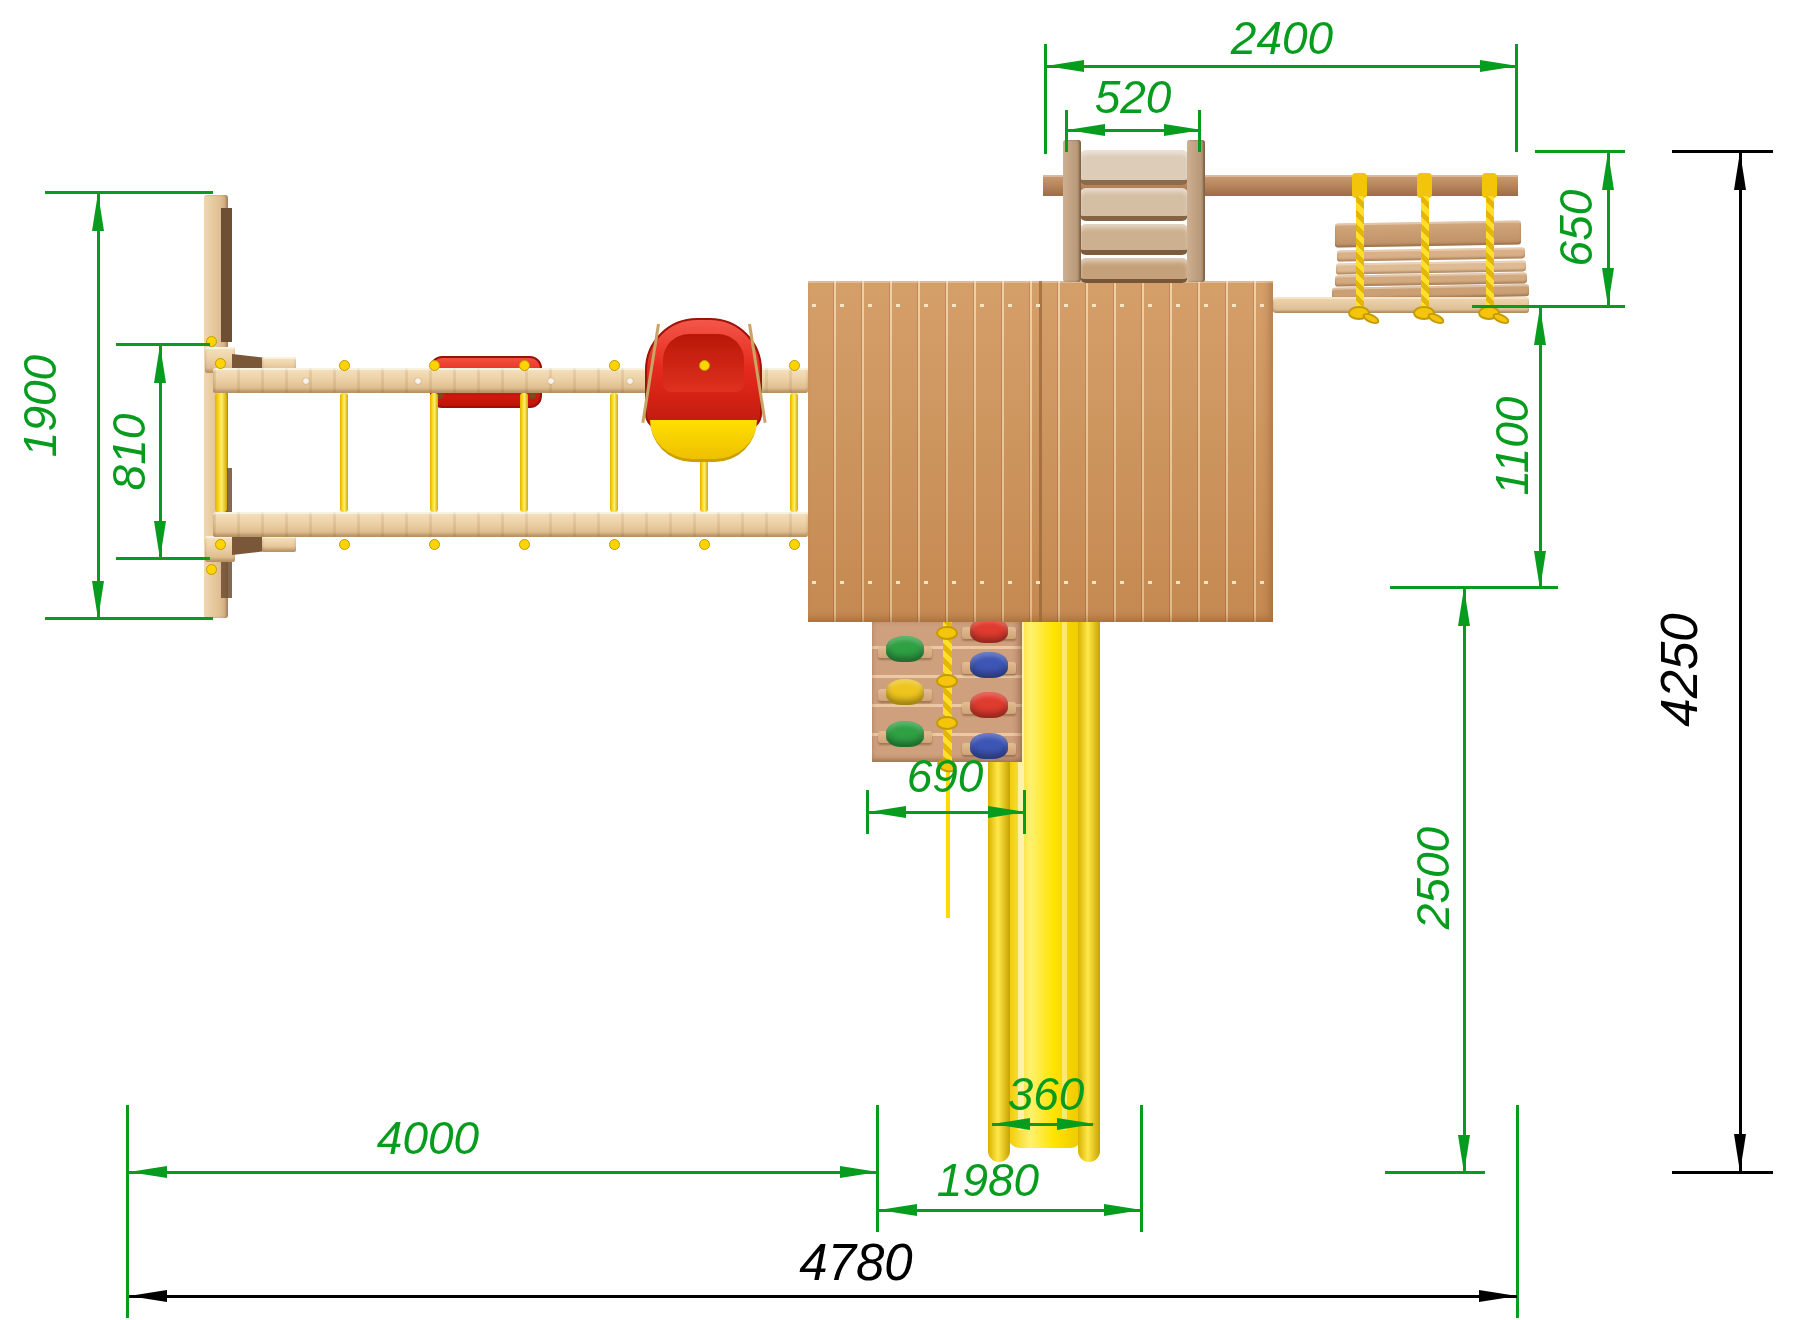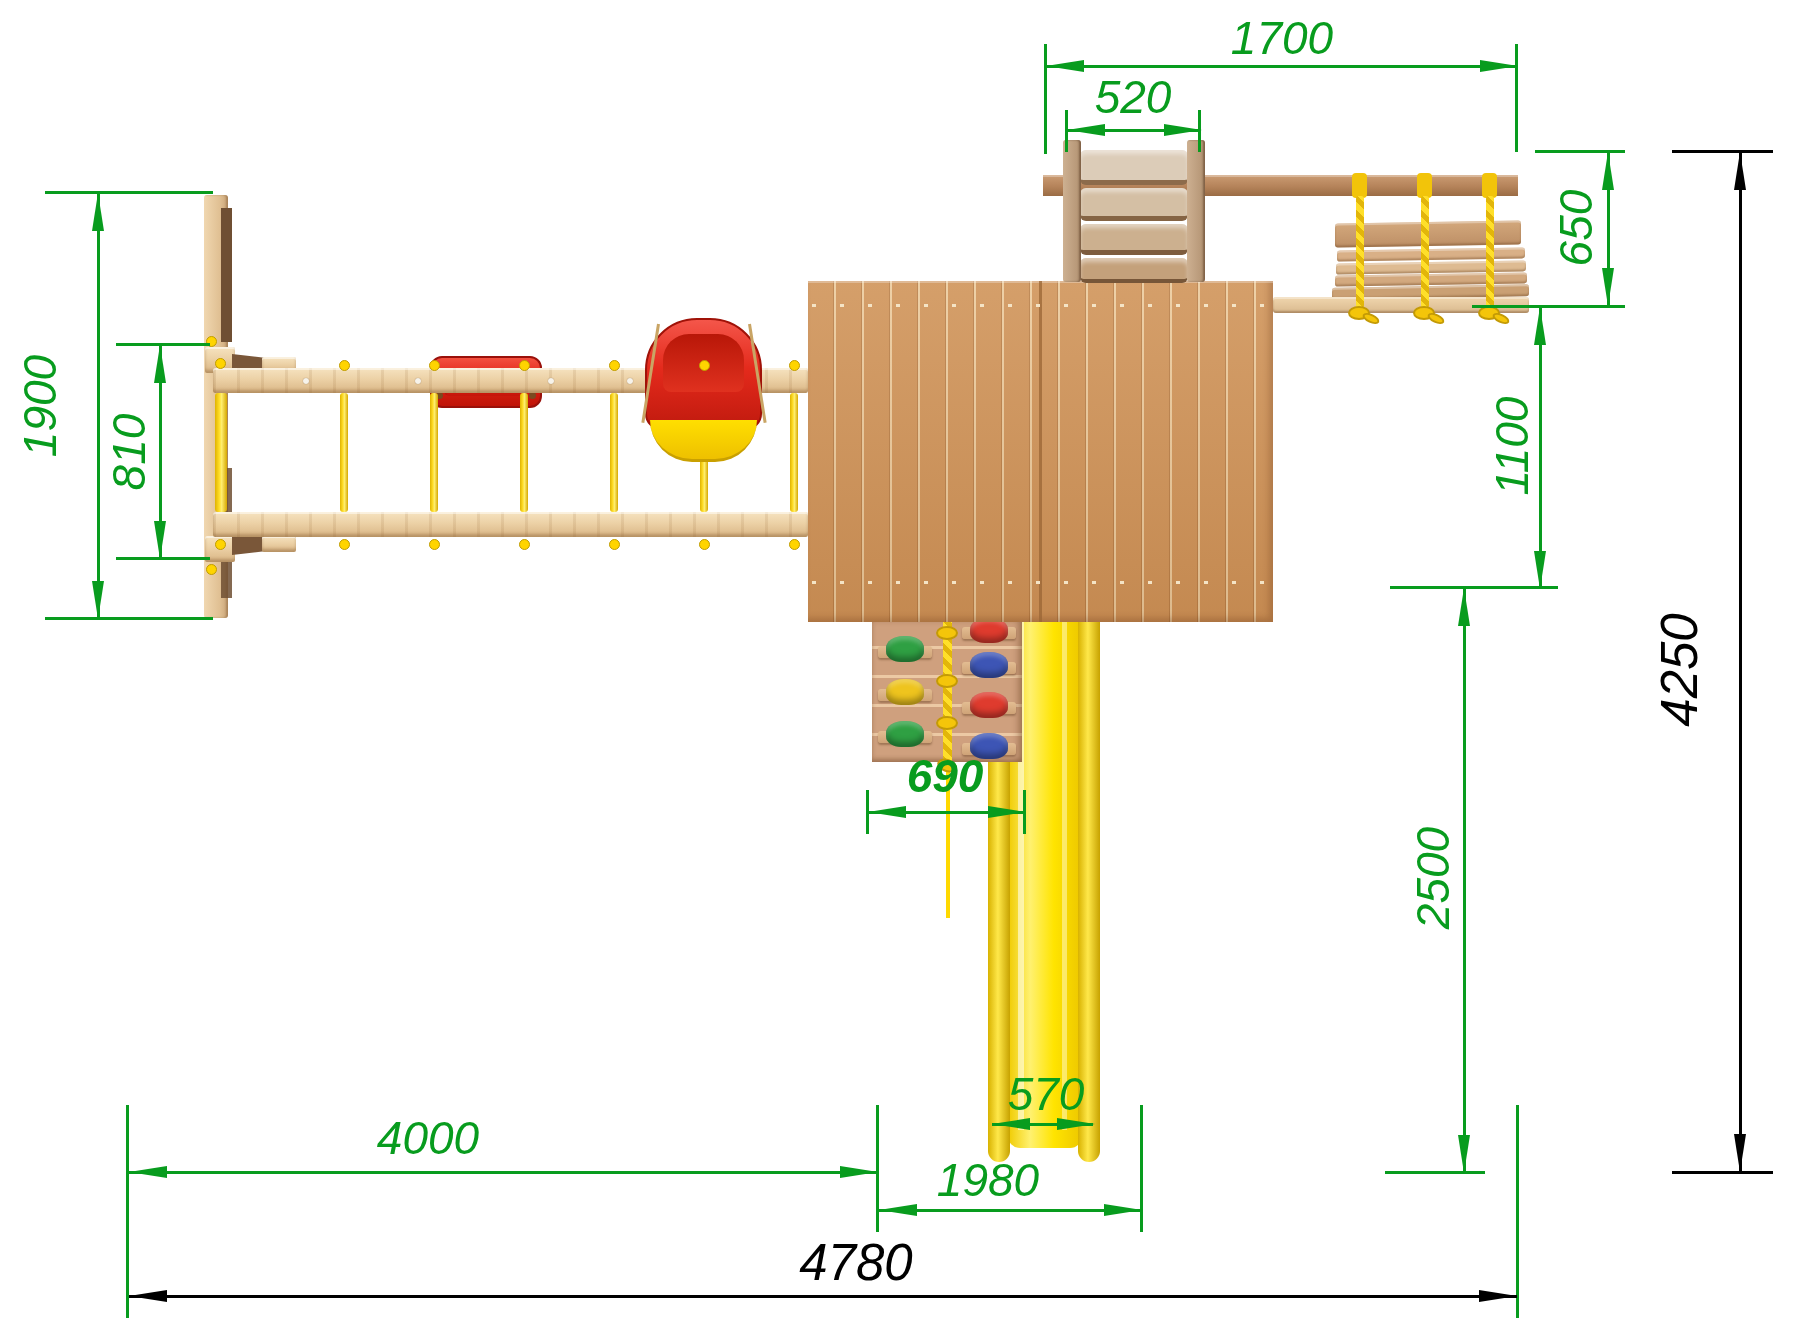--- a/index.html
+++ b/index.html
@@ -225,21 +225,21 @@
     <div class="lv" style="left:159px;top:346px;height:212px;"></div>
     <div class="ah U" style="left:154px;top:345px;"></div>
     <div class="ah D" style="left:154px;top:521px;"></div>
     <div class="dlab rot" style="left:129px;top:452px;">810</div>
 
     <div class="lv" style="left:1044px;top:44px;height:110px;"></div>
     <div class="lv" style="left:1515px;top:44px;height:108px;"></div>
     <div class="lh" style="left:1046px;top:65px;width:472px;"></div>
     <div class="ah L" style="left:1046px;top:60px;"></div>
     <div class="ah R" style="left:1480px;top:60px;"></div>
-    <div class="dlab" style="left:1282px;top:38px;">1700</div>
+    <div class="dlab" style="left:1282px;top:38px;">2400</div>
 
     <div class="lv" style="left:1065px;top:110px;height:42px;"></div>
     <div class="lv" style="left:1198px;top:110px;height:42px;"></div>
     <div class="lh" style="left:1067px;top:129px;width:133px;"></div>
     <div class="ah L" style="left:1067px;top:124px;"></div>
     <div class="ah R" style="left:1164px;top:124px;"></div>
     <div class="dlab" style="left:1133px;top:97px;">520</div>
 
     <div class="lh" style="left:1535px;top:150px;width:90px;"></div>
     <div class="lh" style="left:1472px;top:305px;width:153px;"></div>
@@ -265,26 +265,26 @@
     <div class="lv k" style="left:1739px;top:153px;height:1018px;"></div>
     <div class="ah k U" style="left:1734px;top:152px;"></div>
     <div class="ah k D" style="left:1734px;top:1134px;"></div>
     <div class="dlab rot k" style="left:1679px;top:670px;">4250</div>
 
     <div class="lv" style="left:866px;top:790px;height:44px;"></div>
     <div class="lv" style="left:1023px;top:790px;height:44px;"></div>
     <div class="lh" style="left:868px;top:811px;width:156px;"></div>
     <div class="ah L" style="left:868px;top:806px;"></div>
     <div class="ah R" style="left:988px;top:806px;"></div>
-    <div class="dlab" style="left:945px;top:776px;font-weight:bold;">690</div>
+    <div class="dlab" style="left:945px;top:776px;">690</div>
 
     <div class="lh" style="left:992px;top:1123px;width:101px;"></div>
     <div class="ah L" style="left:992px;top:1118px;"></div>
     <div class="ah R" style="left:1057px;top:1118px;"></div>
-    <div class="dlab" style="left:1046px;top:1094px;">570</div>
+    <div class="dlab" style="left:1046px;top:1094px;">360</div>
 
     <div class="lv" style="left:126px;top:1105px;height:213px;"></div>
     <div class="lv" style="left:876px;top:1105px;height:127px;"></div>
     <div class="lv" style="left:1140px;top:1105px;height:127px;"></div>
     <div class="lv" style="left:1516px;top:1105px;height:213px;"></div>
 
     <div class="lh" style="left:129px;top:1171px;width:748px;"></div>
     <div class="ah L" style="left:129px;top:1166px;"></div>
     <div class="ah R" style="left:840px;top:1166px;"></div>
     <div class="dlab" style="left:428px;top:1138px;">4000</div>

